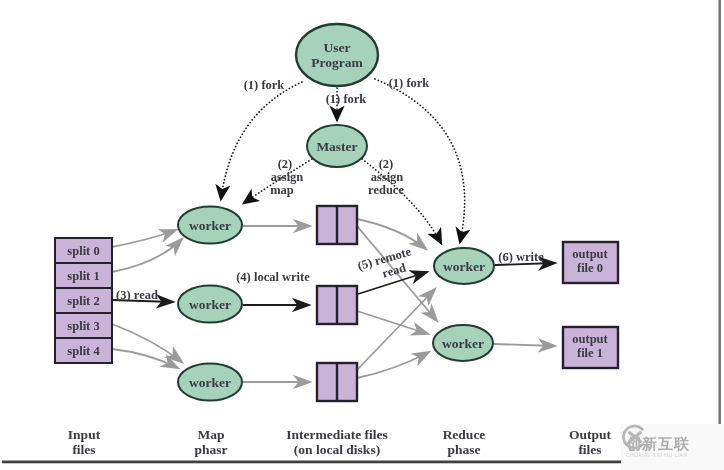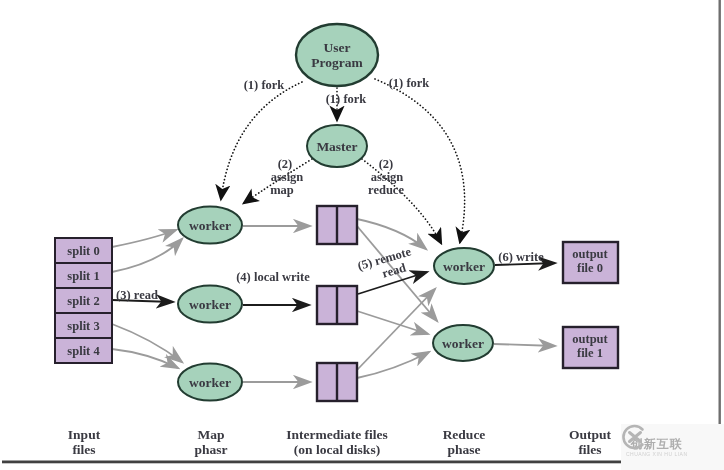--- a/index.html
+++ b/index.html
@@ -31,21 +31,21 @@
   .t-ann{font-size:12.5px;text-anchor:middle;}
   .t-phase{font-size:13.5px;text-anchor:middle;}
   .rule{fill:#414141;}
   .vline{fill:#6e6e6e;}
   #watermark{
     position:absolute;right:0;bottom:0;width:103px;height:46px;background:#f8f8f8;
     display:flex;align-items:center;gap:4px;padding-left:5px;box-sizing:border-box;
     font-family:"Liberation Sans", sans-serif;
   }
   #wm-text{display:flex;flex-direction:column;line-height:1;}
-  #wm-brand{font-size:12px;font-weight:bold;color:#aeaeae;letter-spacing:1px;text-align:center;}
+  #wm-brand{font-size:15px;font-weight:bold;color:#aeaeae;letter-spacing:1px;}
   #wm-sub{font-size:5px;color:#cfcfcf;letter-spacing:.5px;margin-top:2px;}
 </style>
 </head>
 <body>
 
 <div id="stage">
   <svg width="724" height="470" viewBox="0 0 724 470">
     <defs>
       <marker id="mg" viewBox="0 0 11 8" refX="9.5" refY="4" markerWidth="11" markerHeight="8" orient="auto">
         <path class="mk-g" d="M0,0 L11,4 L0,8 L3,4 Z"></path>

